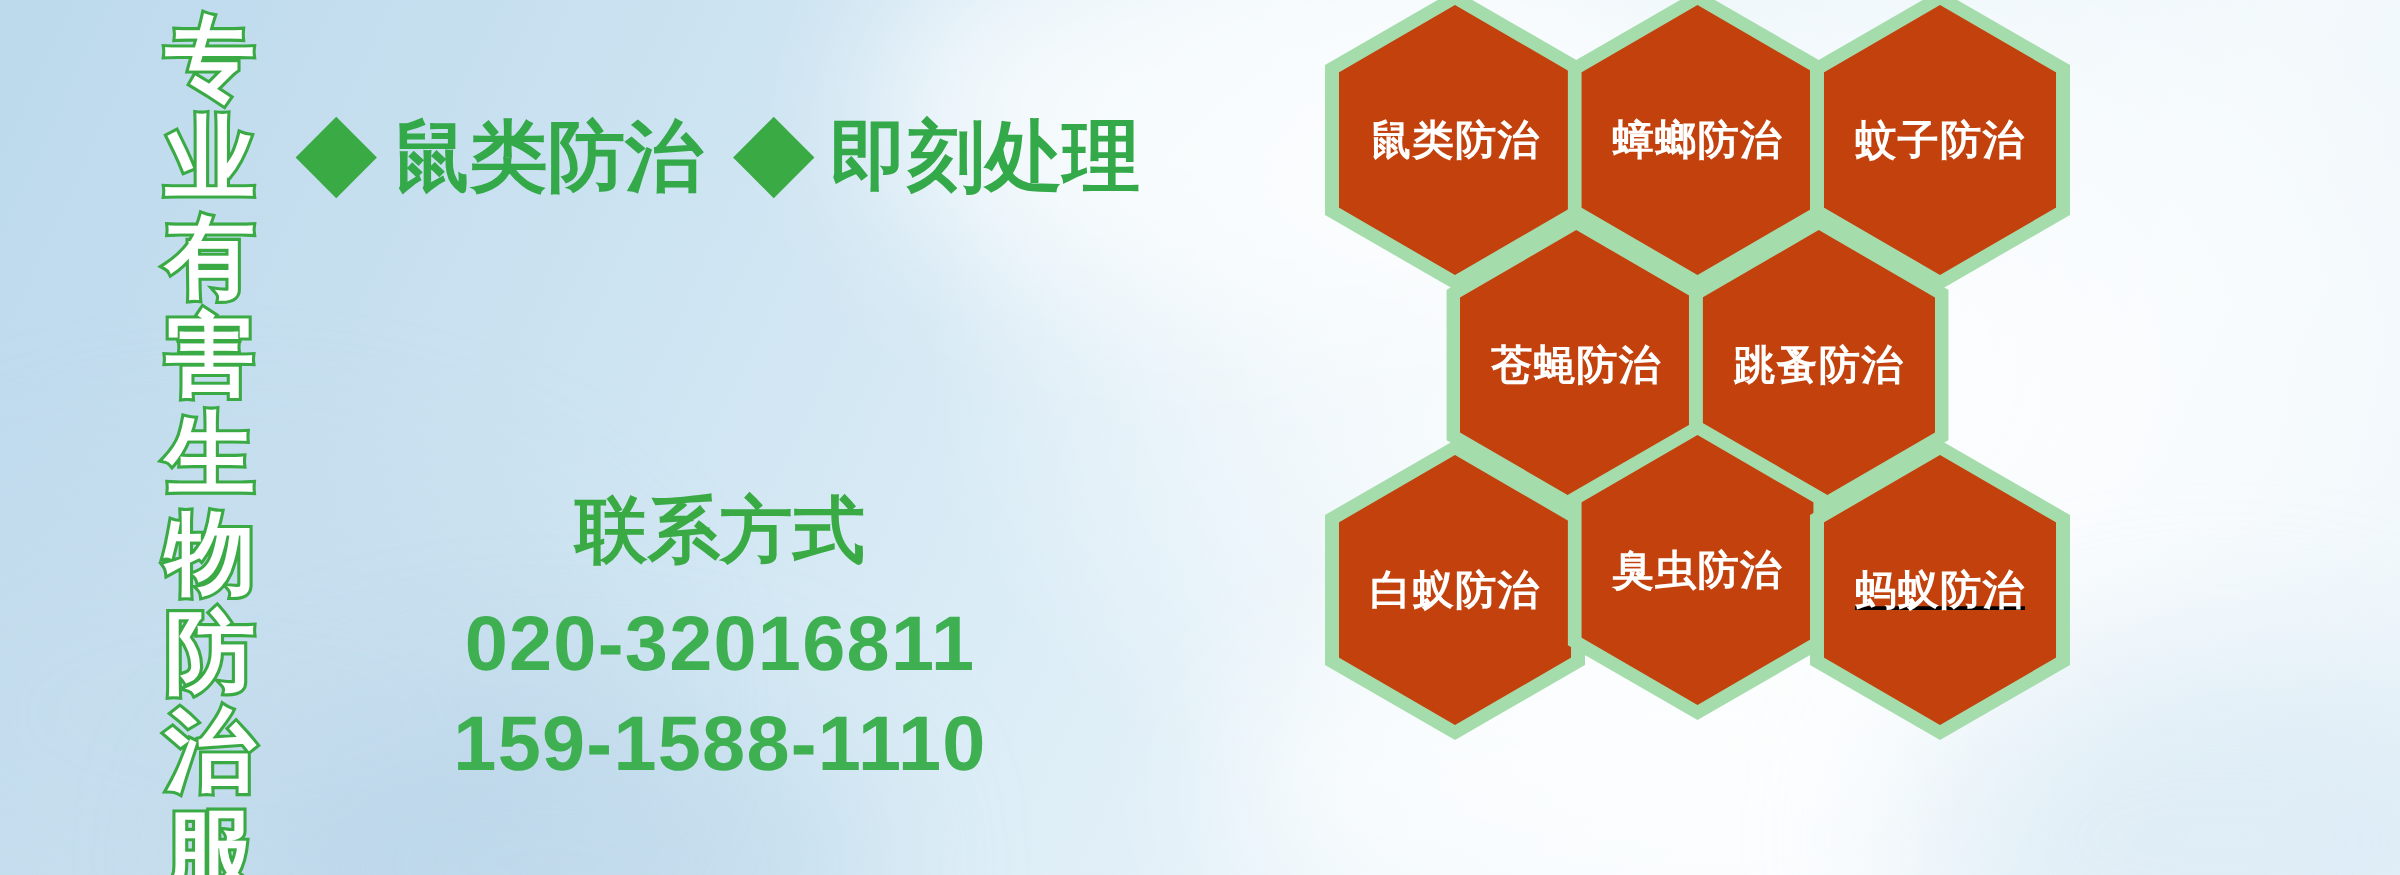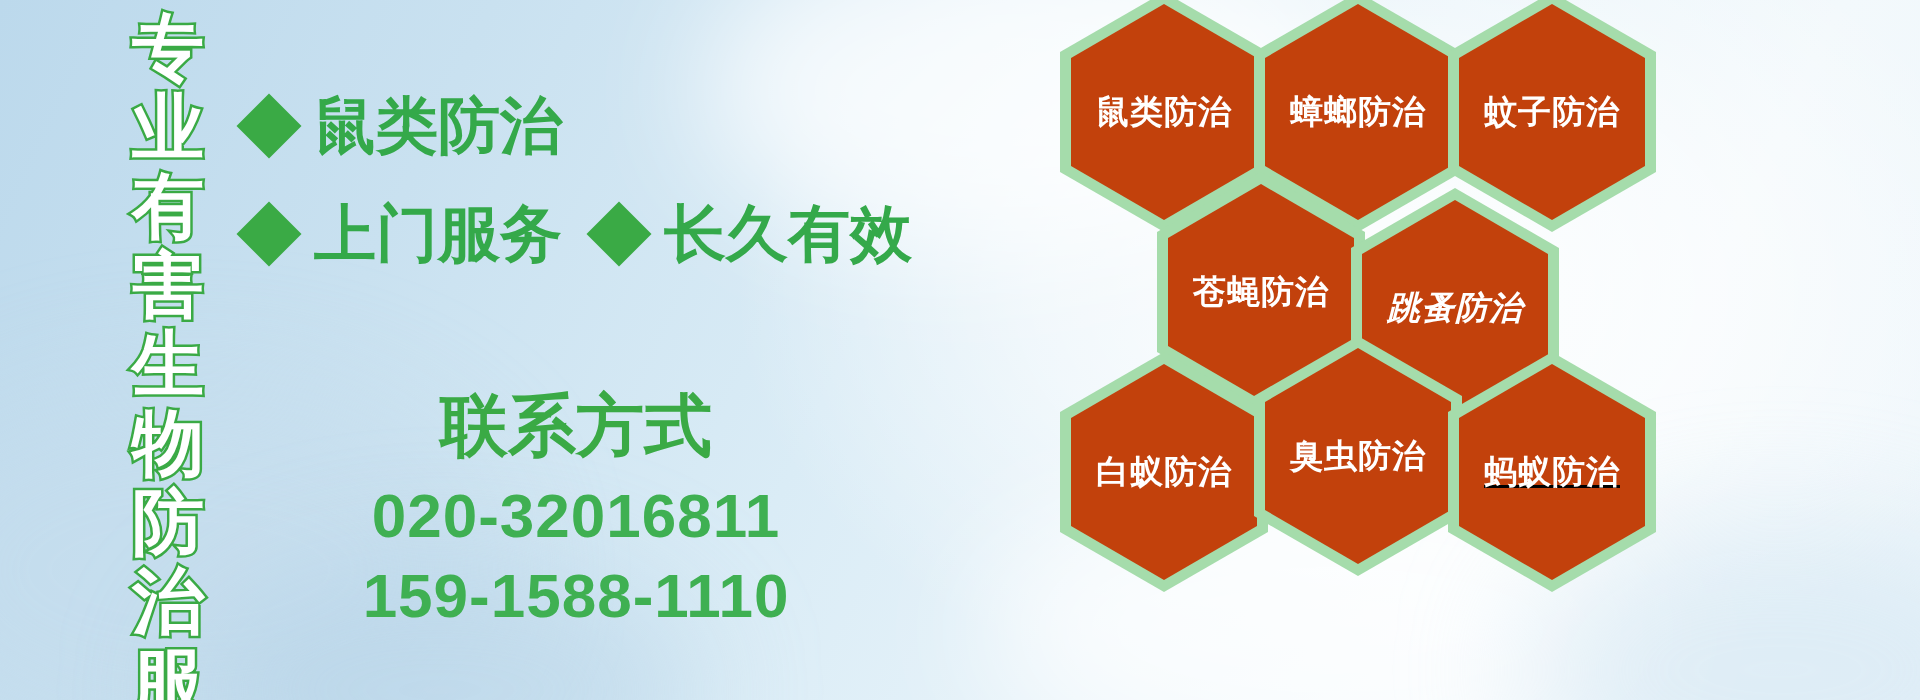--- a/index.html
+++ b/index.html
@@ -90,21 +90,21 @@
 
   
   .contact {
     position: absolute;
     left: 246px;
     top: 388px;
     width: 660px;
     text-align: center;
   }
   .contact-heading {
-    font-size: 68px;
+    font-size: 58px;
     line-height: 74px;
     font-weight: bold;
     color: #3aaa45;
     margin-bottom: 14px;
   }
   .contact-phone {
     font-size: 62px;
     line-height: 80px;
     color: #3fb052;
     letter-spacing: 1px;
@@ -146,21 +146,21 @@
     font-weight: bold;
     color: #ffffff;
     white-space: nowrap;
     letter-spacing: 1px;
   }
   
   .hex.p0 { left: 0px;   top: 10px; }
   .hex.p1 { left: 194px; top: 10px; }
   .hex.p2 { left: 388px; top: 10px; }
   .hex.p3 { left: 97px;  top: 190px; }
-  .hex.p4 { left: 291px; top: 206px; font-style: italic; }
+  .hex.p4 { left: 291px; top: 190px; }
   .hex.p5 { left: 0px;   top: 370px; }
   .hex.p6 { left: 194px; top: 354px; }
   .hex.p7 { left: 388px; top: 370px; text-decoration: underline; }
 </style>
 </head>
 <body>
 
 <div class="banner">
 
   <div class="blob b1"></div>
@@ -181,29 +181,23 @@
     <span class="vchar">服</span>
 
   </div>
 
   <div class="features">
     <div class="feature-row">
       <div class="feature-item">
         <span class="diamond"></span>
         <span class="feature-label">鼠类防治</span>
       </div>
-    </div>
-    <div class="feature-row">
       <div class="feature-item">
         <span class="diamond"></span>
-        <span class="feature-label">上门服务</span>
-      </div>
-      <div class="feature-item">
-        <span class="diamond"></span>
-        <span class="feature-label">长久有效</span>
+        <span class="feature-label">即刻处理</span>
       </div>
     </div>
   </div>
 
   <div class="contact">
     <div class="contact-heading">联系方式</div>
     <div class="contact-phone">020-32016811</div>
     <div class="contact-phone">159-1588-1110</div>
   </div>
 

